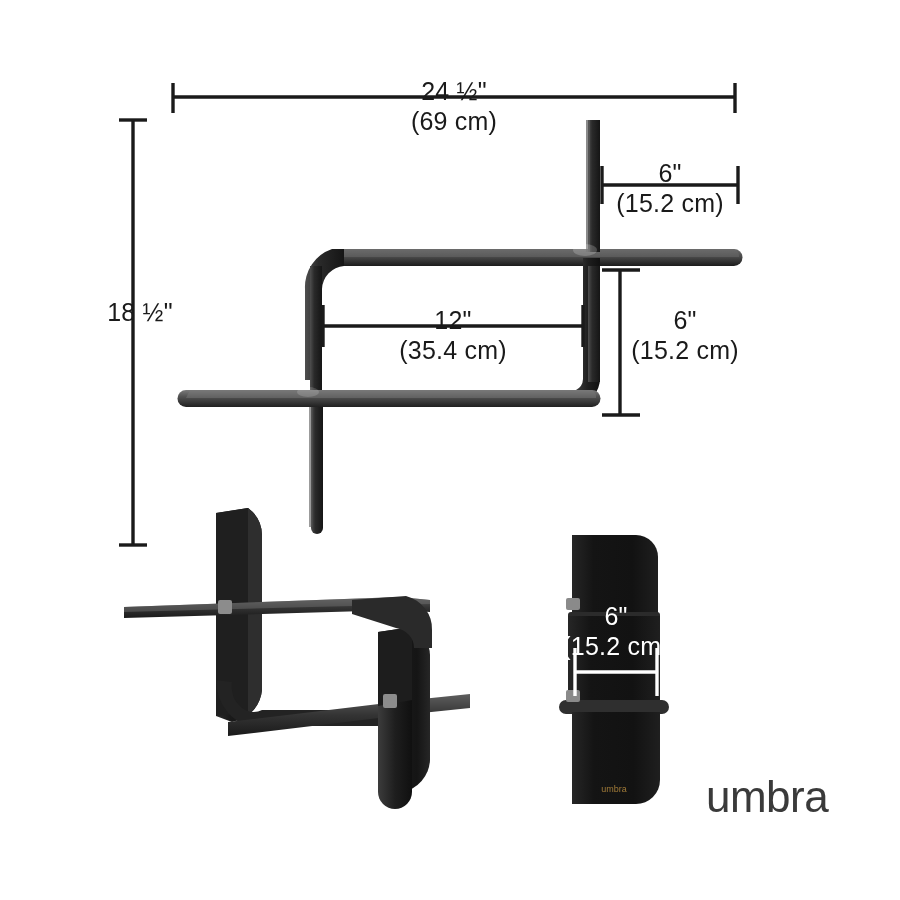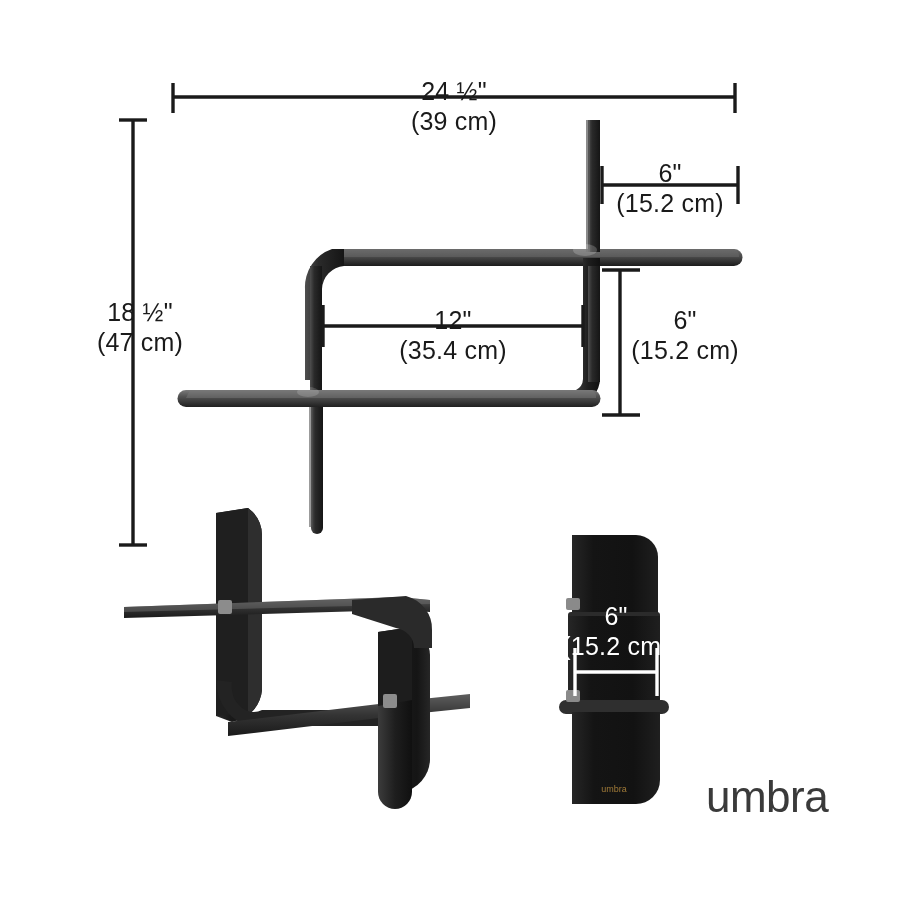--- a/index.html
+++ b/index.html
@@ -212,26 +212,25 @@
 
     <g stroke="#ffffff" stroke-width="3.4" fill="none">
       <line x1="575" y1="672" x2="657" y2="672"></line>
       <line x1="575" y1="648" x2="575" y2="696"></line>
       <line x1="657" y1="648" x2="657" y2="696"></line>
     </g>
   </svg>
 
   <div class="dimtext" style="left:354px; top:76px; width:200px;">
     <span>24 ½"</span>
-    <span class="l2">(39 cm)</span>
+    <span class="l2">(69 cm)</span>
   </div>
 
   <div class="dimtext" style="left:40px; top:297px; width:200px;">
     <span>18 ½"</span>
-    <span class="l2">(47 cm)</span>
   </div>
 
   <div class="dimtext" style="left:570px; top:158px; width:200px;">
     <span>6"</span>
     <span class="l2">(15.2 cm)</span>
   </div>
 
   <div class="dimtext" style="left:353px; top:305px; width:200px;">
     <span>12"</span>
     <span class="l2">(35.4 cm)</span>

